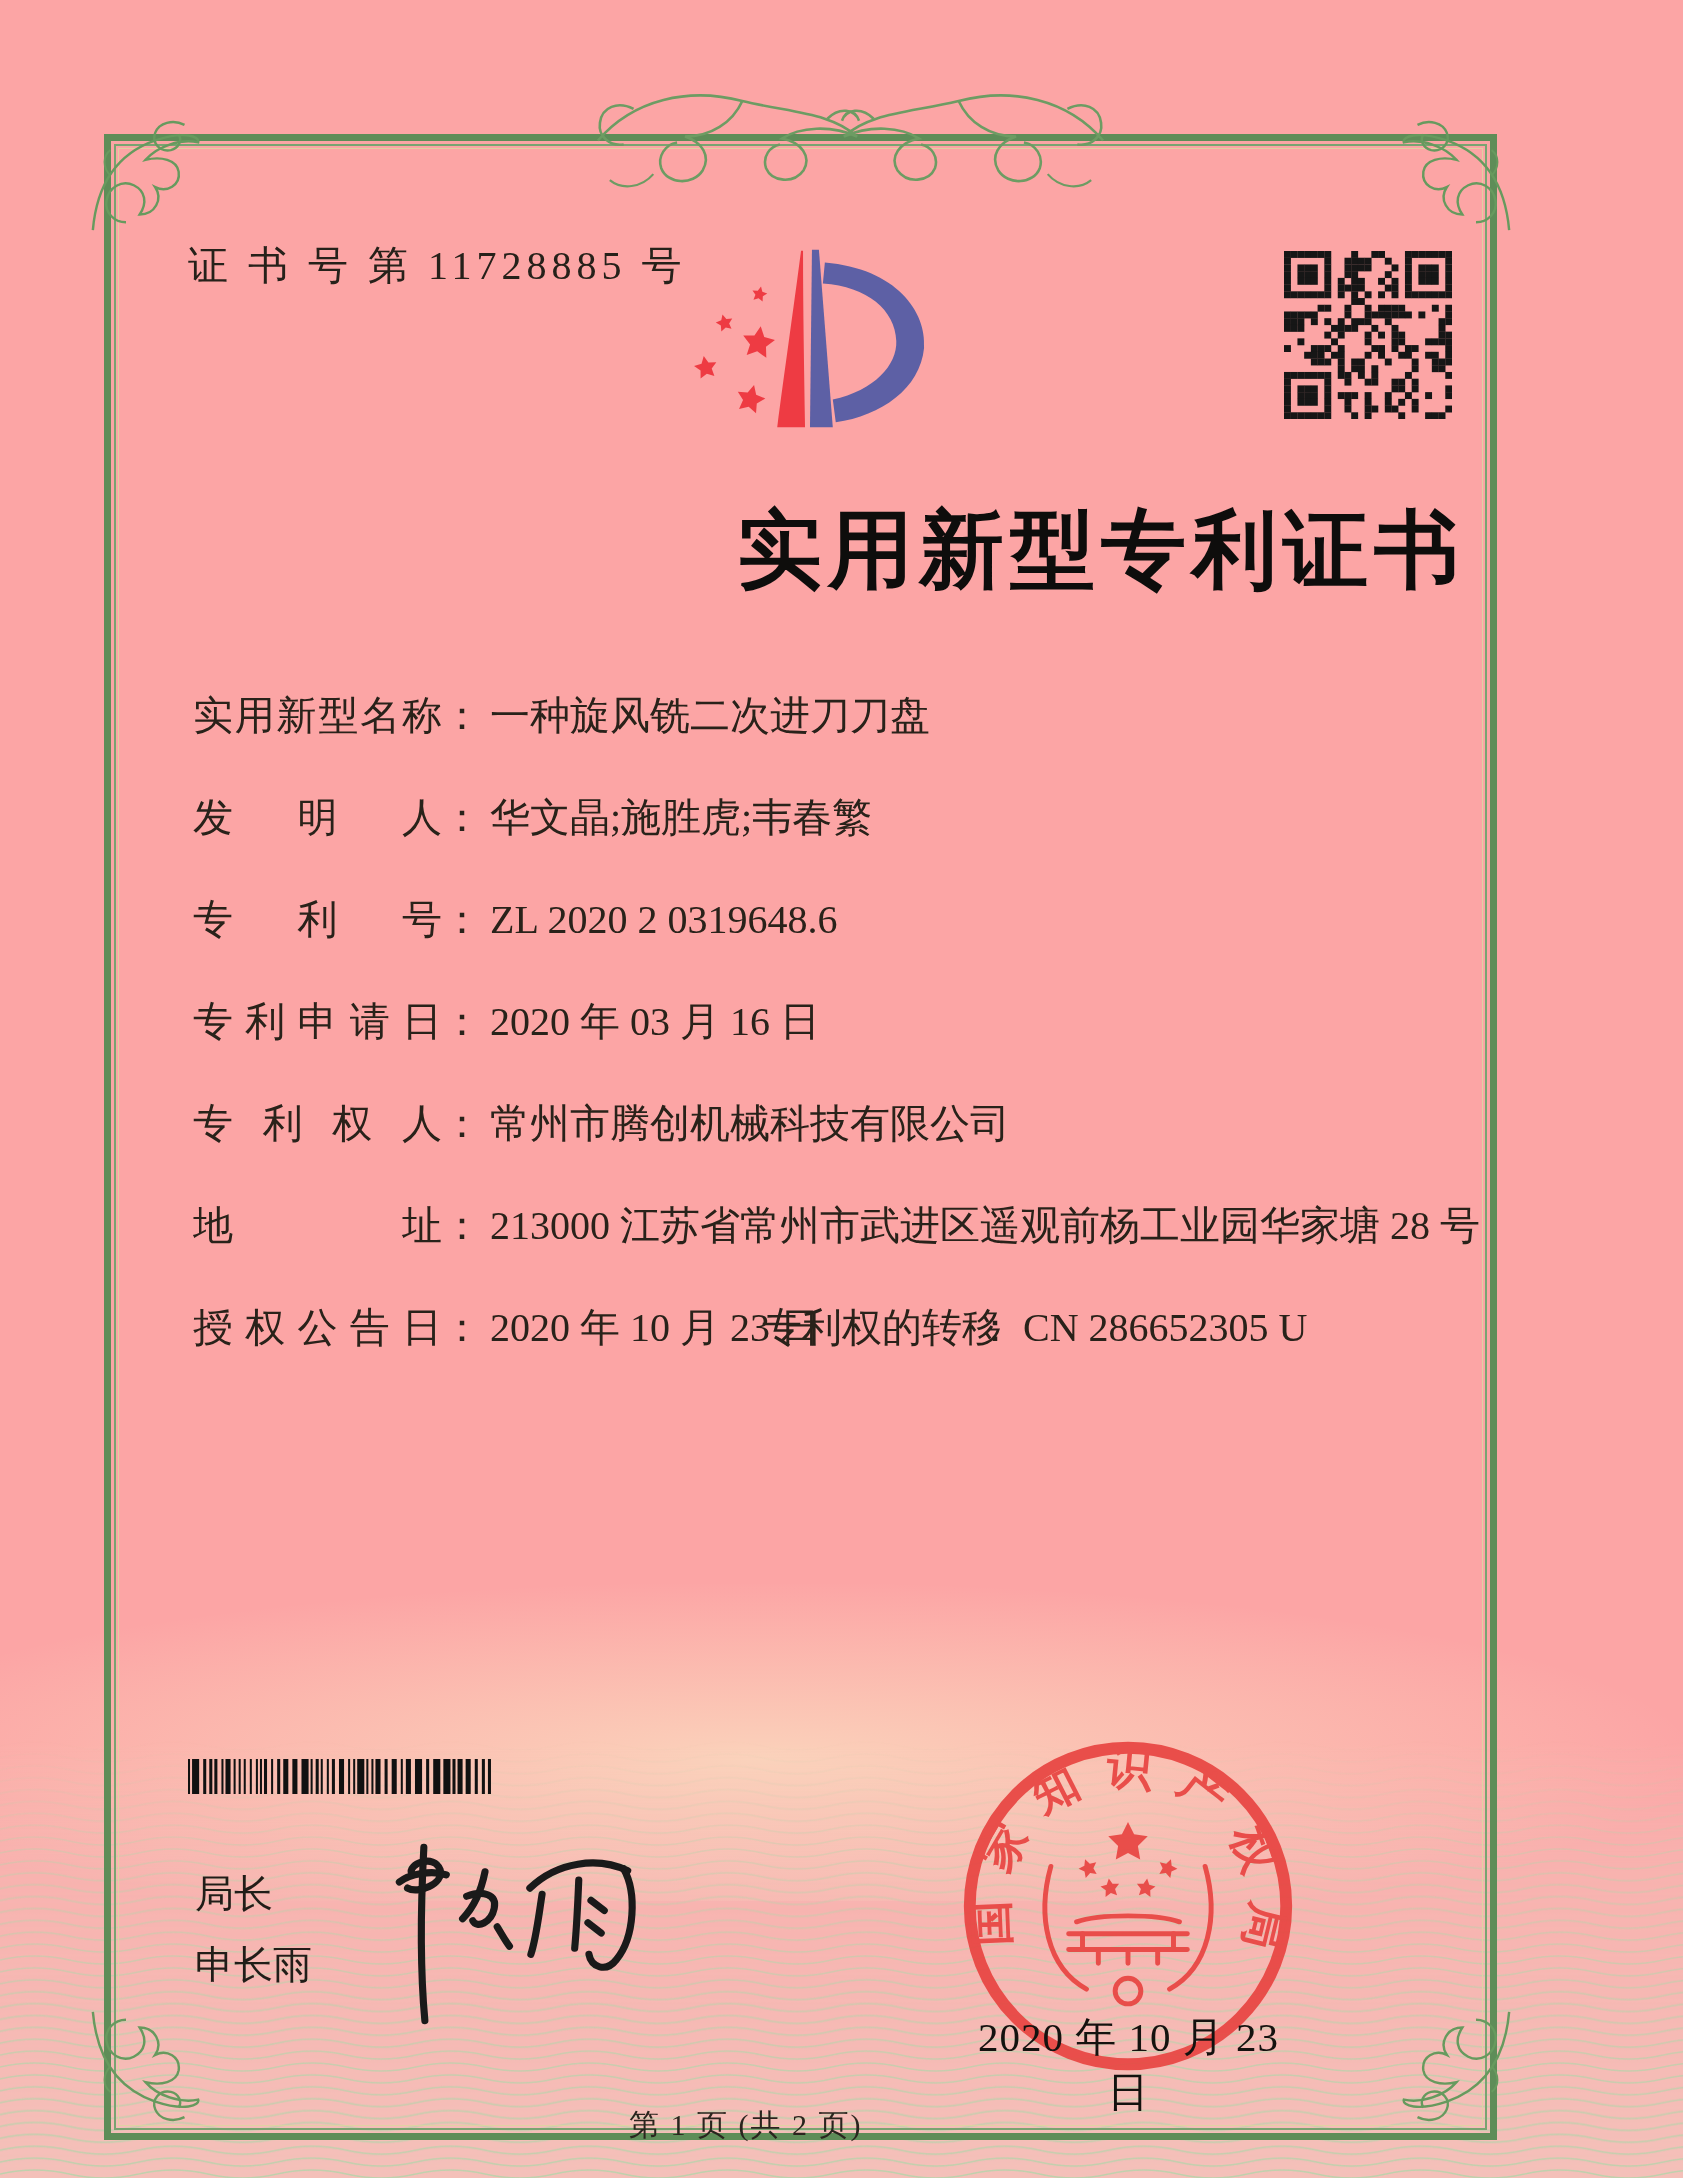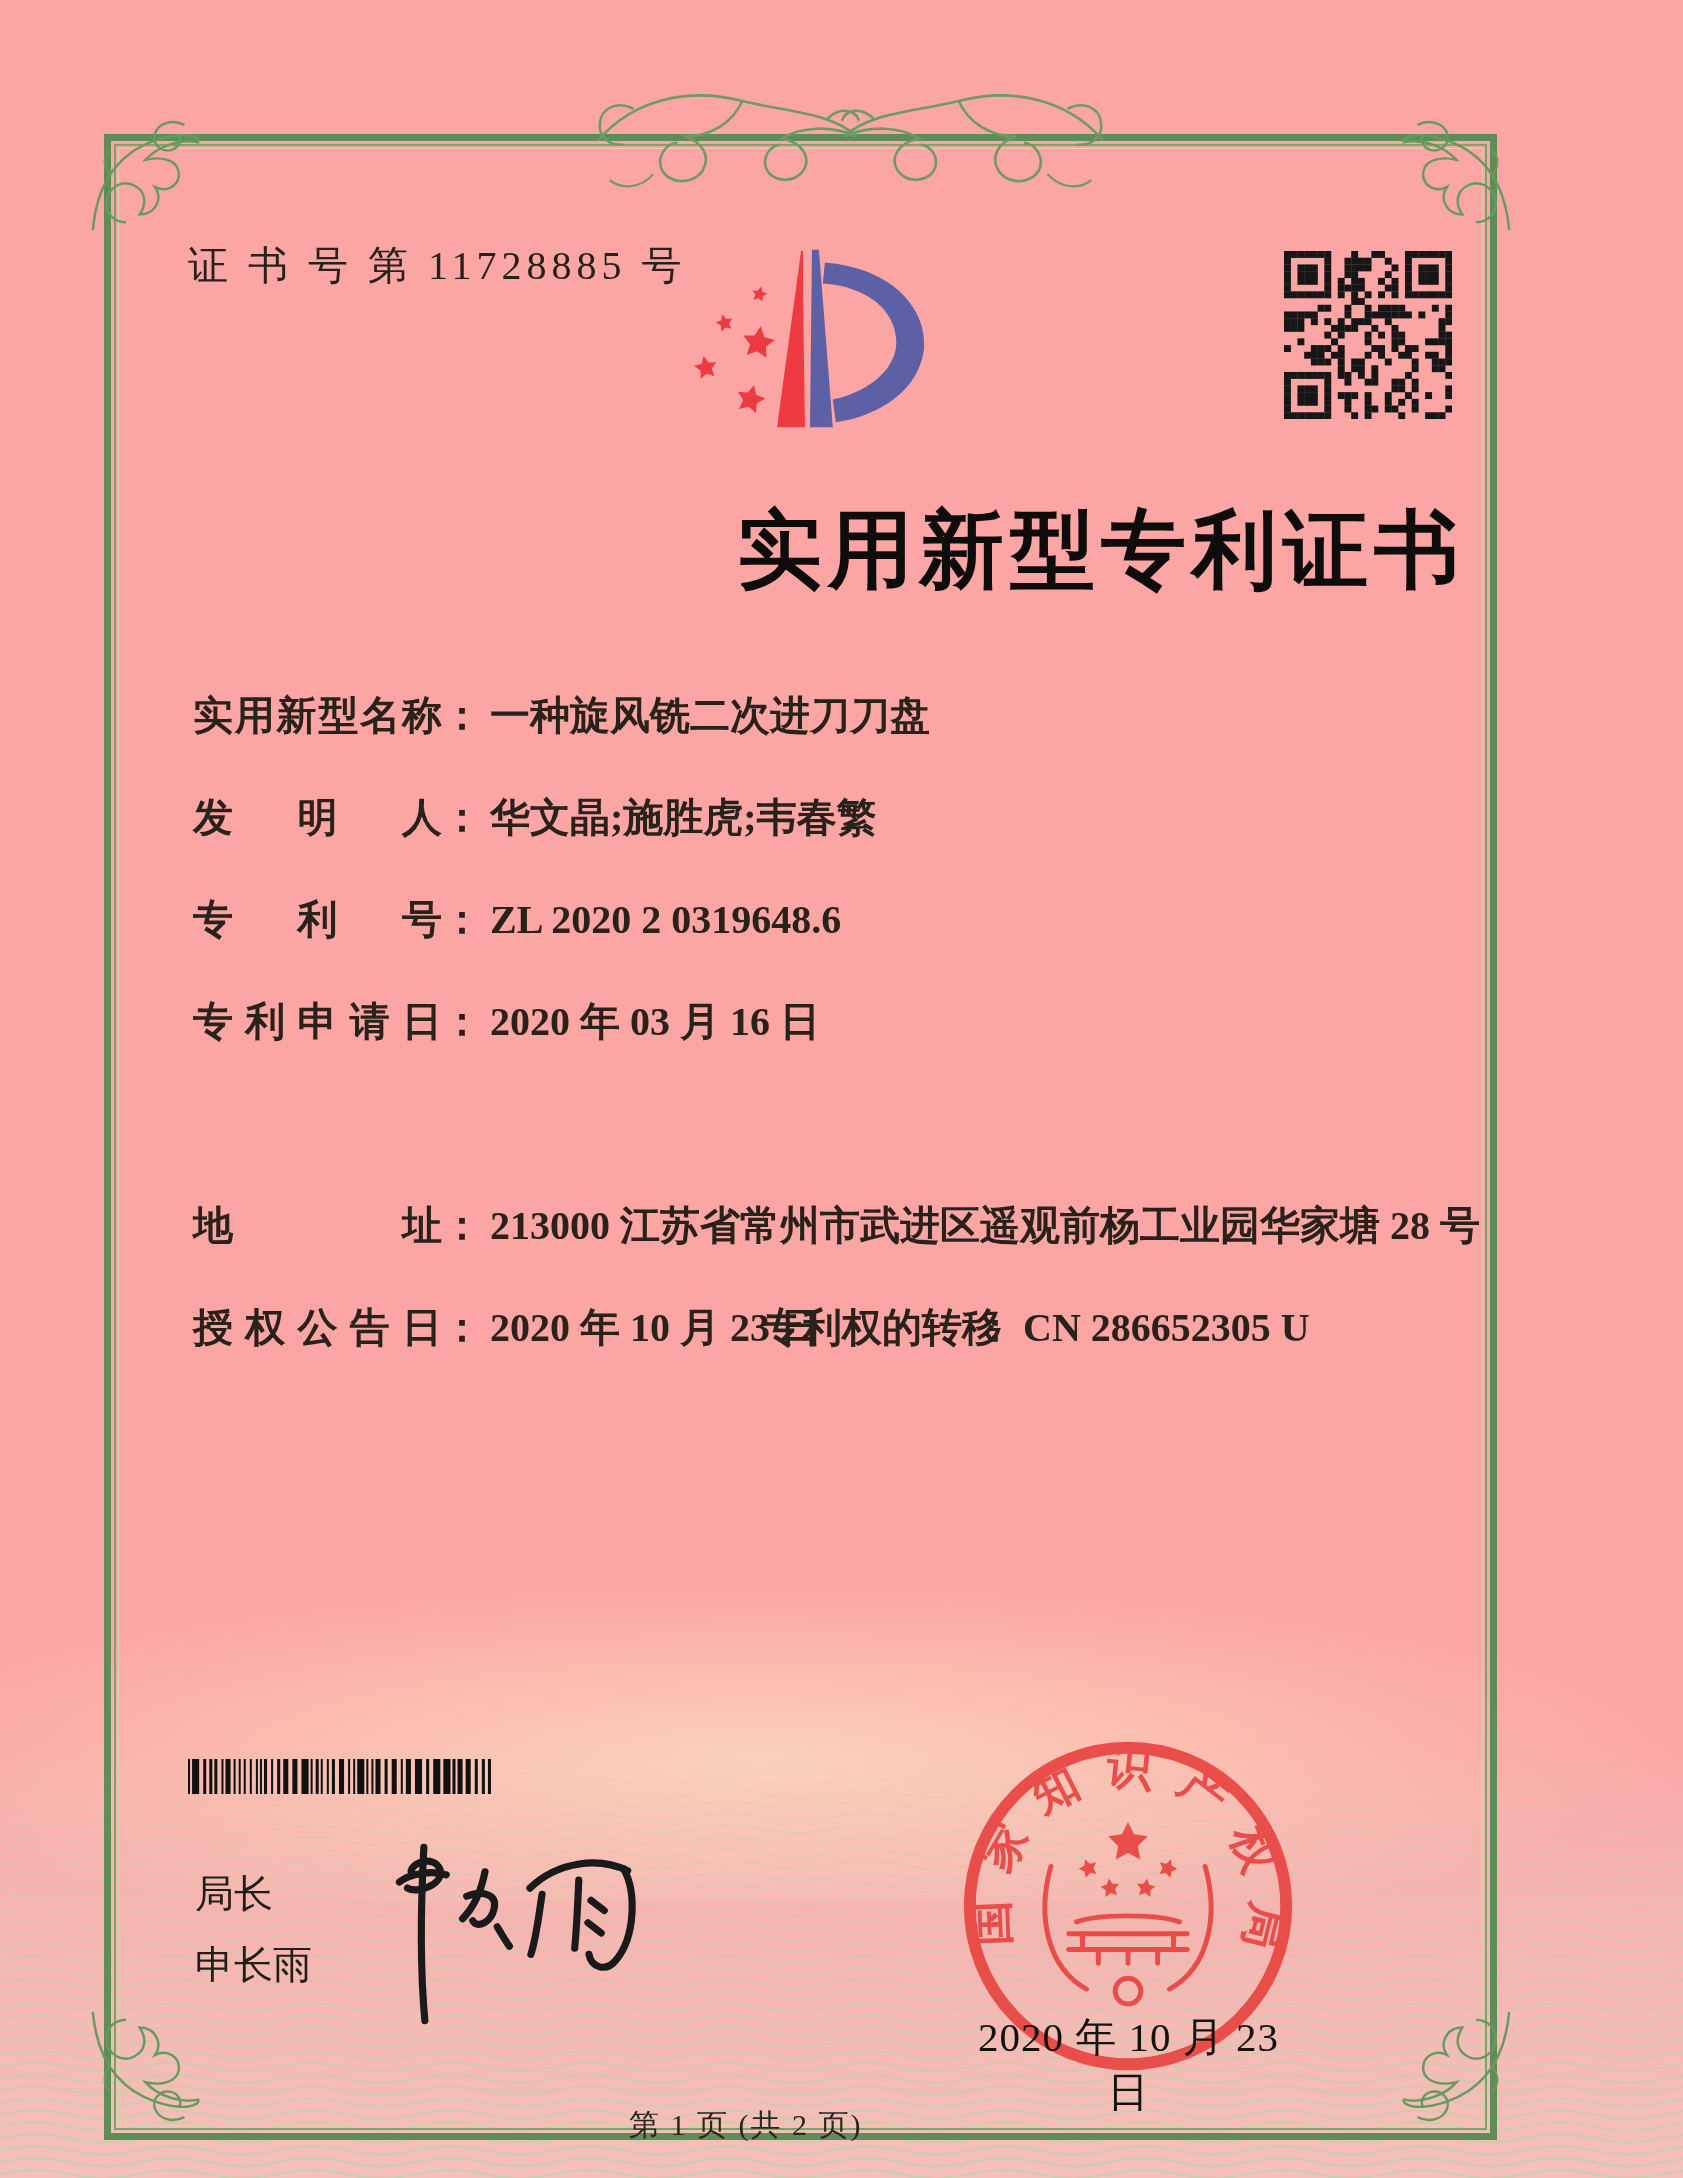--- a/index.html
+++ b/index.html
@@ -20,21 +20,21 @@
   .frame-inner{position:absolute; inset:3px; border:2px solid #79a471;}
   .frame-inner::after{content:""; position:absolute; inset:2px; border:1px solid #dcd79f; opacity:.85;}
   .orn{position:absolute; pointer-events:none;}
   
   .cert-no{position:absolute; left:188px; top:238px; font-size:40px; letter-spacing:5px; color:#26211a;}
   .logo{position:absolute; left:683px; top:244px; width:248px; height:190px;}
   .qr{position:absolute; left:1284px; top:251px; width:168px; height:168px;}
   .title{position:absolute; left:79px; top:493px; width:1386px; margin:0;
     text-align:right; font-size:85px; font-weight:bold; letter-spacing:6px; color:#0e0d0c;}
   
-  .row{position:absolute; left:193px; font-size:40px; white-space:nowrap; color:#29221a;font-weight:bold;}
+  .row{position:absolute; left:193px; font-size:40px; white-space:nowrap; color:#29221a;}
   .flabel{display:inline-block; width:249px; text-align:justify; text-align-last:justify; vertical-align:top;}
   .value{margin-left:8px;}
   .grant2{position:absolute; left:569px; top:0; white-space:nowrap;}
   .flabel2{display:inline-block; width:213px; text-align:justify; text-align-last:justify; vertical-align:top;}
   
   .paras{position:absolute; left:193px; top:1362px; width:1230px; font-size:37px;
     line-height:66px; color:#35291d; letter-spacing:1px;}
   .paras p{margin:0; text-indent:2em; text-align:justify;}
   
   .barcode{position:absolute; left:188px; top:1759px; width:305px; height:35px;}
@@ -418,20 +418,23 @@
   </div>
   <div class="row" style="top:790px">
     <span class="flabel">发明人</span><span>：</span><span class="value">华文晶;施胜虎;韦春繁</span>
   </div>
   <div class="row" style="top:892px">
     <span class="flabel">专利号</span><span>：</span><span class="value">ZL 2020 2 0319648.6</span>
   </div>
   <div class="row" style="top:994px">
     <span class="flabel">专利申请日</span><span>：</span><span class="value">2020 年 03 月 16 日</span>
   </div>
+  <div class="row" style="top:1096px">
+    <span class="flabel">专利权人</span><span>：</span><span class="value">常州市腾创机械科技有限公司</span>
+  </div>
   <div class="row" style="top:1198px">
     <span class="flabel">地址</span><span>：</span><span class="value">213000 江苏省常州市武进区遥观前杨工业园华家塘 28 号</span>
   </div>
   <div class="row" style="top:1300px">
     <span class="flabel">授权公告日</span><span>：</span><span class="value">2020 年 10 月 23 日</span>
     <span class="grant2">
       <span class="flabel2">专利权的转移</span><span>：</span><span class="value">CN 286652305 U</span>
     </span>
   </div>
 

